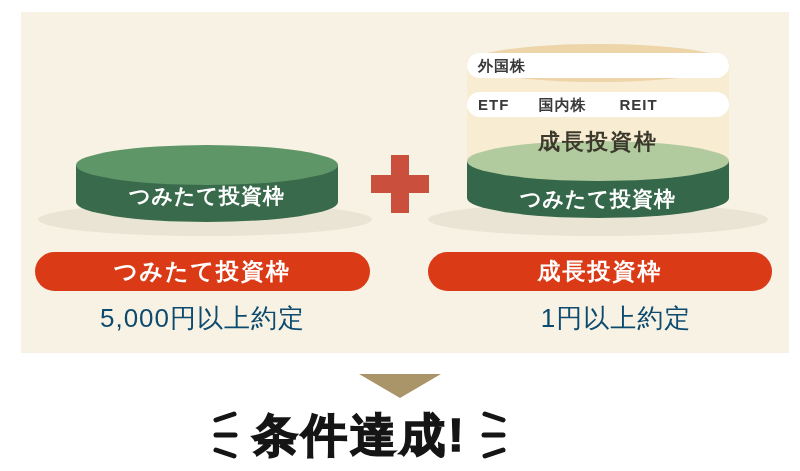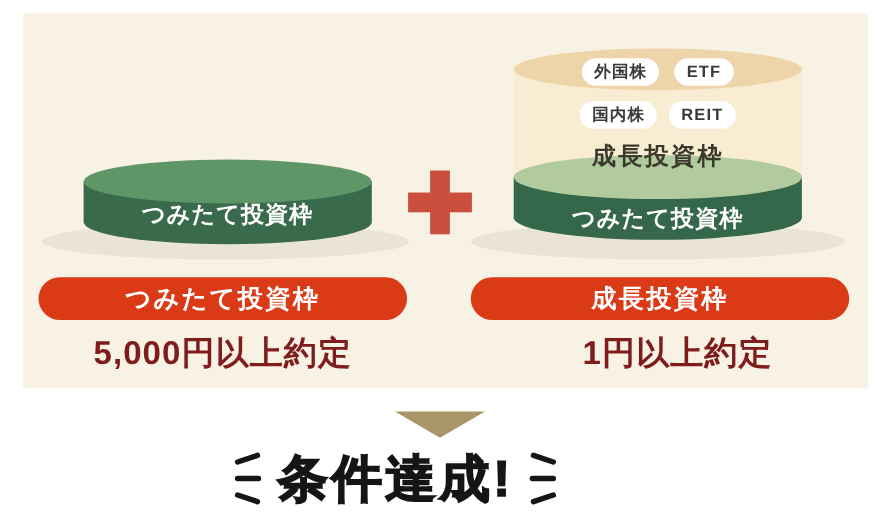--- a/index.html
+++ b/index.html
@@ -66,21 +66,21 @@
     letter-spacing: 2px;
     z-index: 6;
   }
 
   
   .tag-row {
     left: 467px; width: 262px;
     display: flex; justify-content: center;
     z-index: 6;
   }
-  .tag-row-1 { top: 53px; gap: 14px; }
+  .tag-row-1 { top: 53px; gap: 14px; flex-direction: column; }
   .tag-row-2 { top: 92px; gap: 11px; }
   .tag {
     background: #ffffff;
     border-radius: 13px;
     height: 25px;
     line-height: 25px;
     padding: 0 11px;
     font-size: 15px;
     font-weight: bold;
     color: #3a3a3a;
@@ -104,23 +104,23 @@
     line-height: 39px;
     text-align: center;
     letter-spacing: 2px;
   }
   .badge-left  { left: 35px;  top: 252px; width: 335px; }
   .badge-right { left: 428px; top: 252px; width: 344px; }
 
   .req {
     top: 301px;
     text-align: center;
-    font-size: 30px;
-    font-weight: bold;
-    color: #7f1d1d;
+    font-size: 26px;
+    font-weight: normal;
+    color: #0c4a6e;
     letter-spacing: 1px;
   }
   .req-left  { left: 35px;  width: 335px; }
   .req-right { left: 444px; width: 344px; }
 
   
   .down-arrow {
     left: 359px; top: 374px;
     width: 0; height: 0;
     border-left: 41px solid transparent;

